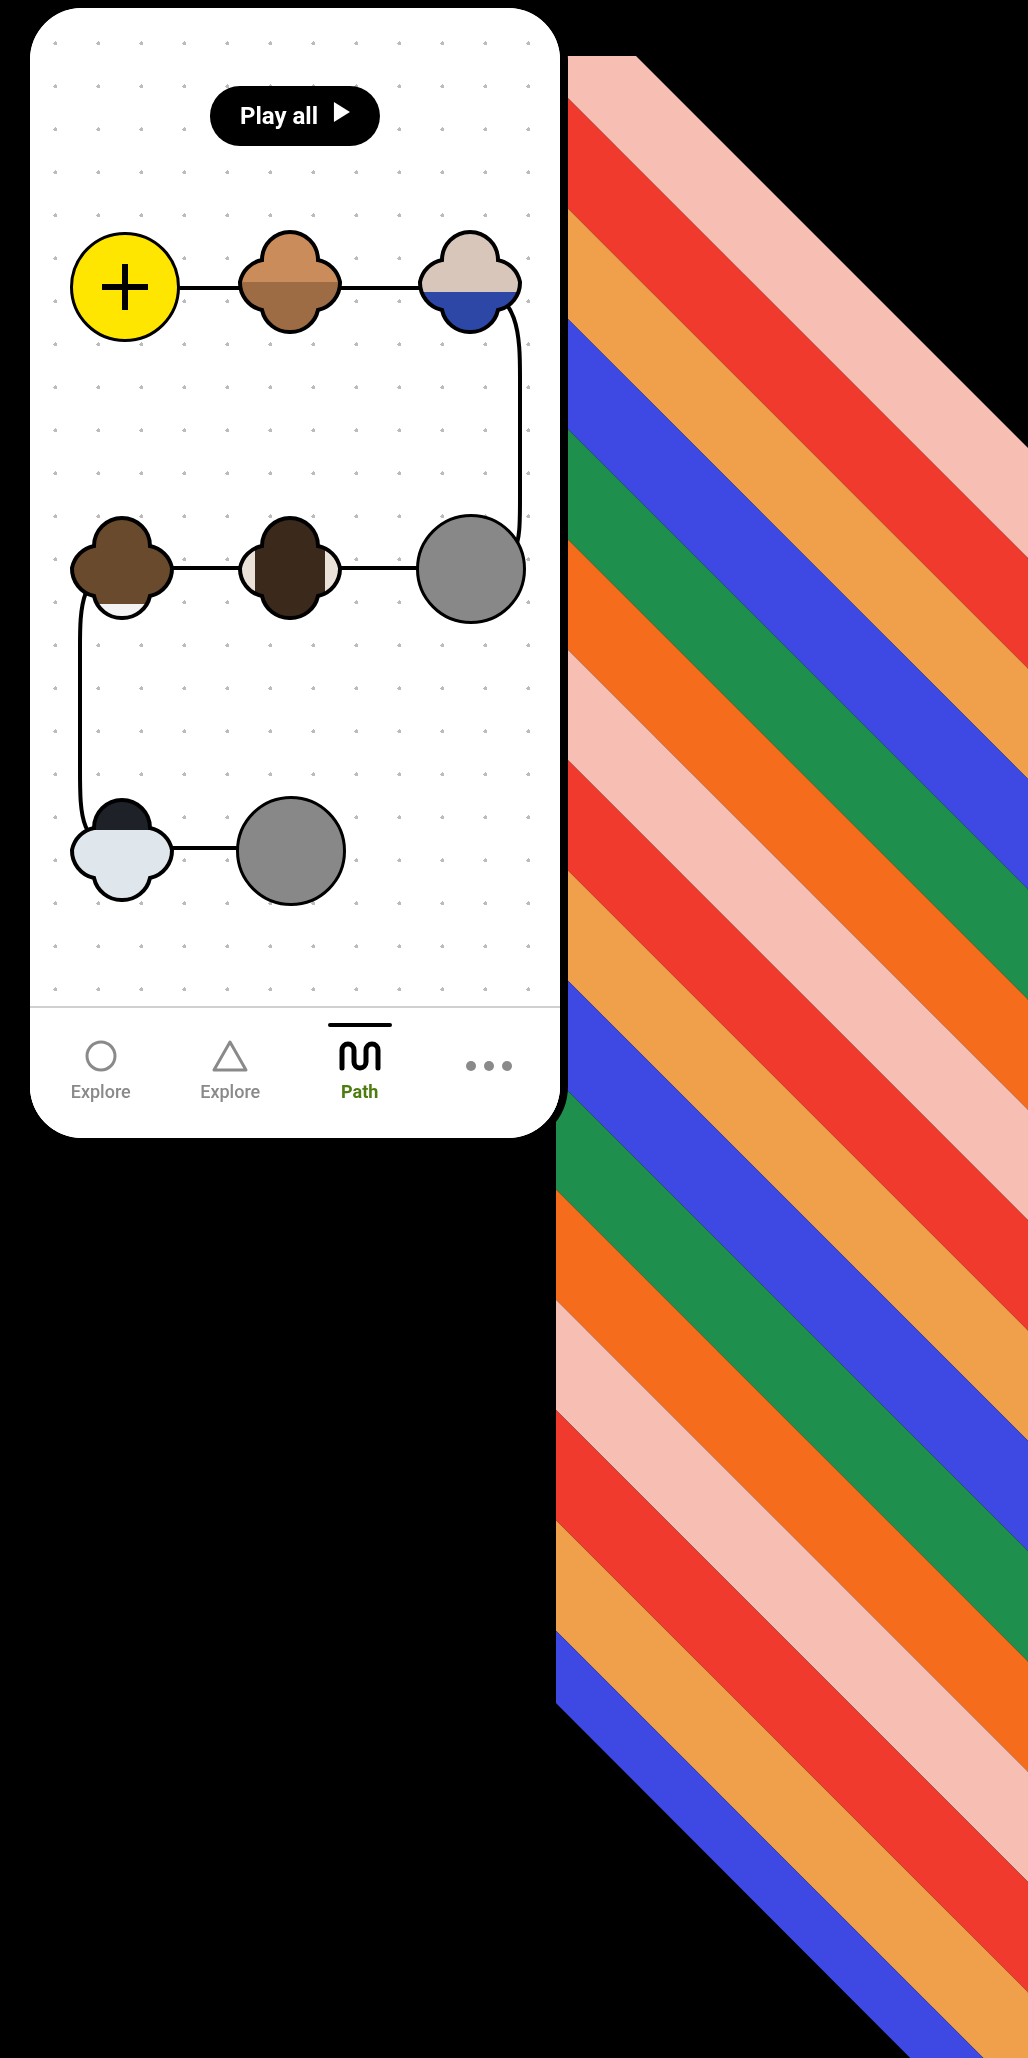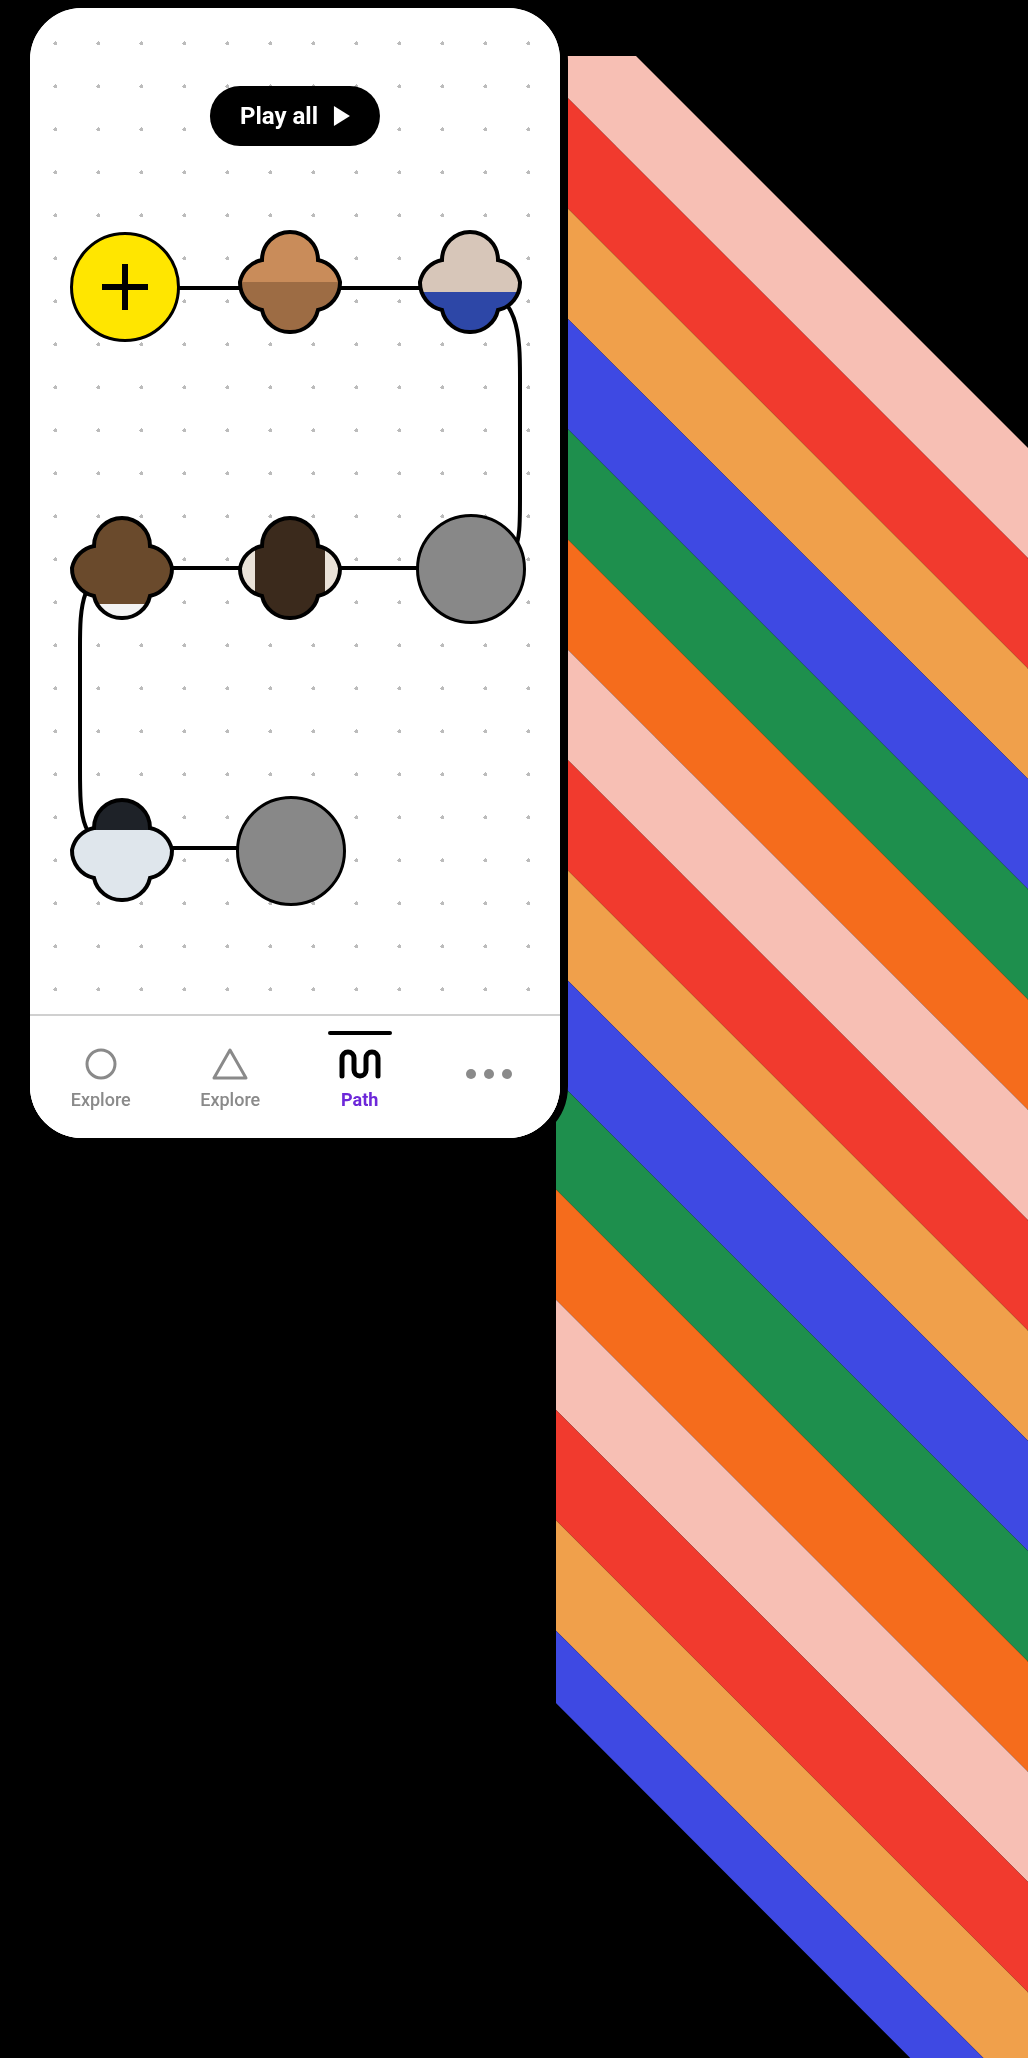--- a/index.html
+++ b/index.html
@@ -6,44 +6,44 @@
   .stage{position:relative;width:1028px;height:2058px;}
   .stripes-group{position:absolute;inset:0;}
 
   
   .phone{position:absolute;top:0;left:22px;width:546px;height:1146px;background:#fff;border:8px solid #000;border-radius:60px;box-sizing:border-box;}
   .screen{position:absolute;inset:0;border-radius:52px;overflow:hidden;}
   
   .canvas{position:absolute;inset:0;background-color:#fff;background-image:radial-gradient(#bcbcbc 2px,transparent 2px);background-size:43px 43px;background-position:4px 14px;}
 
   
-  .play-all{position:absolute;top:78px;left:50%;transform:translateX(-50%);background:#000;color:#fff;border-radius:999px;padding:16px 30px 16px 30px;display:flex;align-items:center;gap:14px;font-weight:700;font-size:24px;cursor:pointer;}
+  .play-all{position:absolute;top:78px;left:50%;transform:translateX(-50%);background:#000;color:#fff;border-radius:999px;padding:16px 30px 16px 30px;display:flex;align-items:flex-start;gap:14px;font-weight:700;font-size:24px;cursor:pointer;}
   .play-all .tri{width:0;height:0;border-left:16px solid #fff;border-top:10px solid transparent;border-bottom:10px solid transparent;margin-left:2px;}
 
   
   svg.path-svg{position:absolute;inset:0;width:100%;height:100%;pointer-events:none;}
 
   
   .node{position:absolute;width:110px;height:110px;}
   .node.flower{width:120px;height:120px;}
   .node .avatar{position:absolute;inset:0;background:#888;border:3px solid #000;box-sizing:border-box;}
   .node.circle .avatar{border-radius:50%;}
   
 
   
   .add-btn{position:absolute;width:110px;height:110px;border-radius:50%;background:#FFE600;border:3px solid #000;box-sizing:border-box;display:flex;align-items:center;justify-content:center;cursor:pointer;}
   .add-btn .plus{position:relative;width:46px;height:46px;}
   .add-btn .plus::before,.add-btn .plus::after{content:"";position:absolute;background:#000;}
   .add-btn .plus::before{left:50%;top:0;width:6px;height:46px;transform:translateX(-50%);}
   .add-btn .plus::after{top:50%;left:0;height:6px;width:46px;transform:translateY(-50%);}
 
   
-  .tabbar{position:absolute;left:0;right:0;bottom:0;height:122px;background:#fff;border-top:2px solid #d0d0d0;display:flex;align-items:center;justify-content:space-around;padding:0 6px;}
+  .tabbar{position:absolute;left:0;right:0;bottom:8px;height:122px;background:#fff;border-top:2px solid #d0d0d0;display:flex;align-items:center;justify-content:space-around;padding:0 6px;}
   .tab{display:flex;flex-direction:column;align-items:center;gap:6px;color:#8a8a8a;font-size:18px;font-weight:500;cursor:pointer;width:110px;position:relative;}
-  .tab.active{color:#6d28d9;font-weight:700;}
+  .tab.active{color:#4d7c0f;font-weight:700;}
   .tab .ind{position:absolute;top:-14px;height:4px;width:64px;background:#000;border-radius:2px;display:none;}
   .tab.active .ind{display:block;}
   .tab .iconbox{height:38px;display:flex;align-items:center;justify-content:center;}
   .dots{display:flex;gap:8px;}
   .dots span{width:10px;height:10px;border-radius:50%;background:#8a8a8a;}
 
   
   .av-0{background:linear-gradient(135deg,#c98c5a,#5c3b22);}   
   .av-4{background:linear-gradient(135deg,#1b140e,#ffd24a);}   
   .av-6{background:linear-gradient(135deg,#e6d6c8,#8a6a9e);}   

